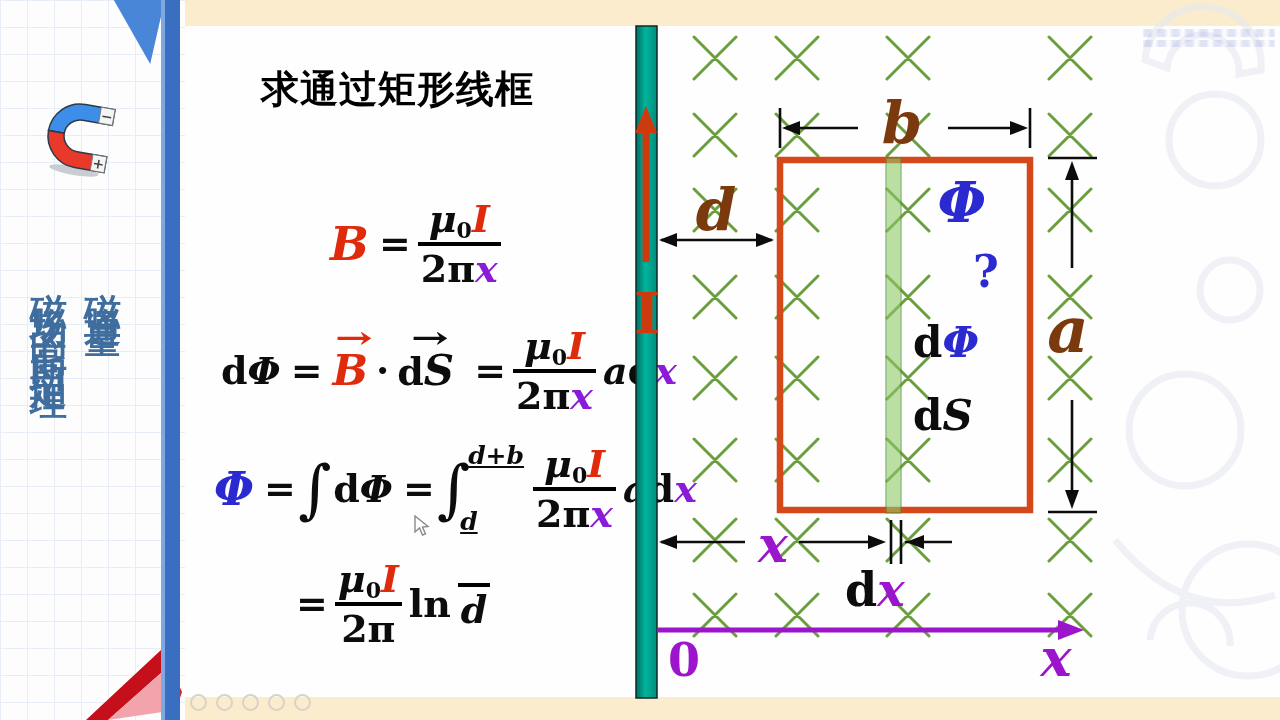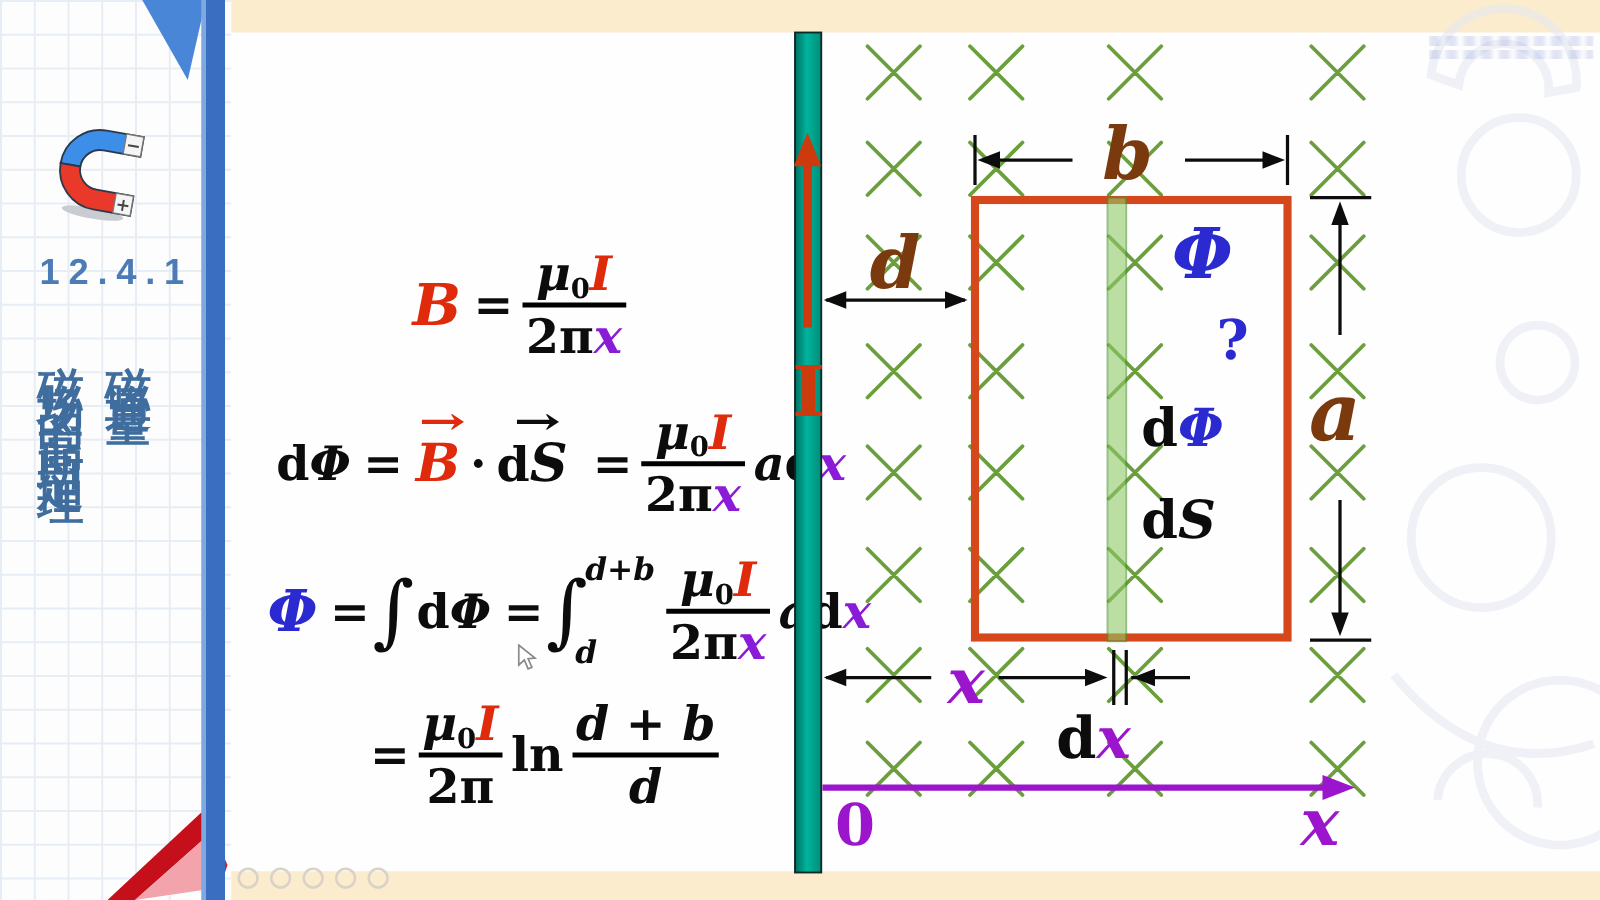--- a/index.html
+++ b/index.html
@@ -47,21 +47,21 @@
   .frac{display:inline-flex;flex-direction:column;align-items:center;margin:0 7px;}
   .frac .bar{height:3.5px;background:#000;align-self:stretch;margin:4px 0;}
   .num,.den{display:flex;align-items:baseline;line-height:1;padding:0 3px;}
   .num sub,.den sub{font-size:22px;font-weight:bold;transform:translateY(6px);}
   .gap{width:10px;}
   .vec{position:relative;display:inline-block;}
   .varrow{position:absolute;top:-27px;left:2px;font-size:30px;font-weight:bold;font-style:normal;
     display:inline-block;transform:scaleX(1.5);transform-origin:left;}
   .intsym{font-size:64px;line-height:.85;font-weight:400;margin:0 2px;}
   .limits{display:inline-flex;flex-direction:column;justify-content:space-between;height:92px;
-    font-size:25px;font-weight:bold;font-style:italic;margin-left:-4px;margin-right:2px;}
+    font-size:25px;font-weight:bold;font-style:italic;margin-left:-4px;margin-right:2px;text-decoration:underline;}
   .limits .lo{margin-left:-8px;}
 
   #cursor{position:absolute;left:414px;top:515px;z-index:9;}
   svg text{font-family:"DejaVu Serif","Liberation Serif",serif;}
 </style>
 </head>
 <body>
 
 <div id="page">
 
@@ -73,21 +73,20 @@
         <ellipse cx="42" cy="77" rx="25" ry="4.5" fill="#c9cdd2"></ellipse>
         <path d="M72,10 L42,10 A32,32 0 0 0 10,42 L26,42 A16,16 0 0 1 42,26 L72,26 Z" fill="#3d8ee8" stroke="#2b3a4a" stroke-width="1.5"></path>
         <path d="M10,42 A32,32 0 0 0 42,74 L72,74 L72,58 L42,58 A16,16 0 0 1 26,42 Z" fill="#e8392a" stroke="#2b3a4a" stroke-width="1.5"></path>
         <rect x="58" y="10" width="14" height="16" fill="#f5f5f5" stroke="#777"></rect>
         <rect x="58" y="58" width="14" height="16" fill="#f5f5f5" stroke="#777"></rect>
         <text x="65" y="23" text-anchor="middle" font-size="14" font-weight="bold" fill="#444">−</text>
         <text x="65" y="71" text-anchor="middle" font-size="14" font-weight="bold" fill="#444">+</text>
       </g>
     </svg>
 
-    <div id="section-number">12.4.1</div>
     <div id="vtitle-right" class="vtext">磁通量</div>
     <div id="vtitle-left" class="vtext">磁场的高斯定理</div>
 
     <svg id="paper-plane" width="100" height="80" viewBox="0 0 100 80">
       <polygon points="75,10 0,80 22,80 84,25" fill="#c5101c"></polygon>
       <polygon points="84,25 22,80 90,70" fill="#f2a3ab"></polygon>
       <polygon points="90,70 84,25 96,52" fill="#d2222e"></polygon>
     </svg>
 
     <div id="side-bar-strip"></div>
@@ -104,20 +103,21 @@
         <circle cx="1000" cy="430" r="56"></circle>
         <path d="M930,540 q70,85 160,55"></path>
         <circle cx="1063" cy="610" r="66"></circle>
         <path d="M965,640 a40,40 0 0 1 80,6"></path>
       </g>
     </svg>
 
     <div id="watermark"></div>
 
     <div id="page-title">
+      <div>求通过矩形线框</div>
     </div>
 
     <div id="cream-bottom" class="cream"></div>
     <div id="player-dots">
       <span class="dot"></span>
       <span class="dot"></span>
       <span class="dot"></span>
       <span class="dot"></span>
       <span class="dot"></span>
     </div>
@@ -215,23 +215,20 @@
           <sub>0</sub>
           <span class="it b red">I</span>
         </span>
       <span class="bar"></span>
       <span class="den">
           <span class="b">2π</span>
         </span>
     </span>
     <span class="b">ln</span>
     <span class="frac">
-      <span class="num">
-          <span class="it b">d + b</span>
-        </span>
       <span class="bar"></span>
       <span class="den">
           <span class="it b">d</span>
         </span>
     </span>
   </div>
 
   <svg id="diagram" width="1280" height="720" viewBox="0 0 1280 720" style="position:absolute;left:0;top:0;pointer-events:none;">
     <defs>
       <linearGradient id="wireg" x1="0" y1="0" x2="1" y2="0">

